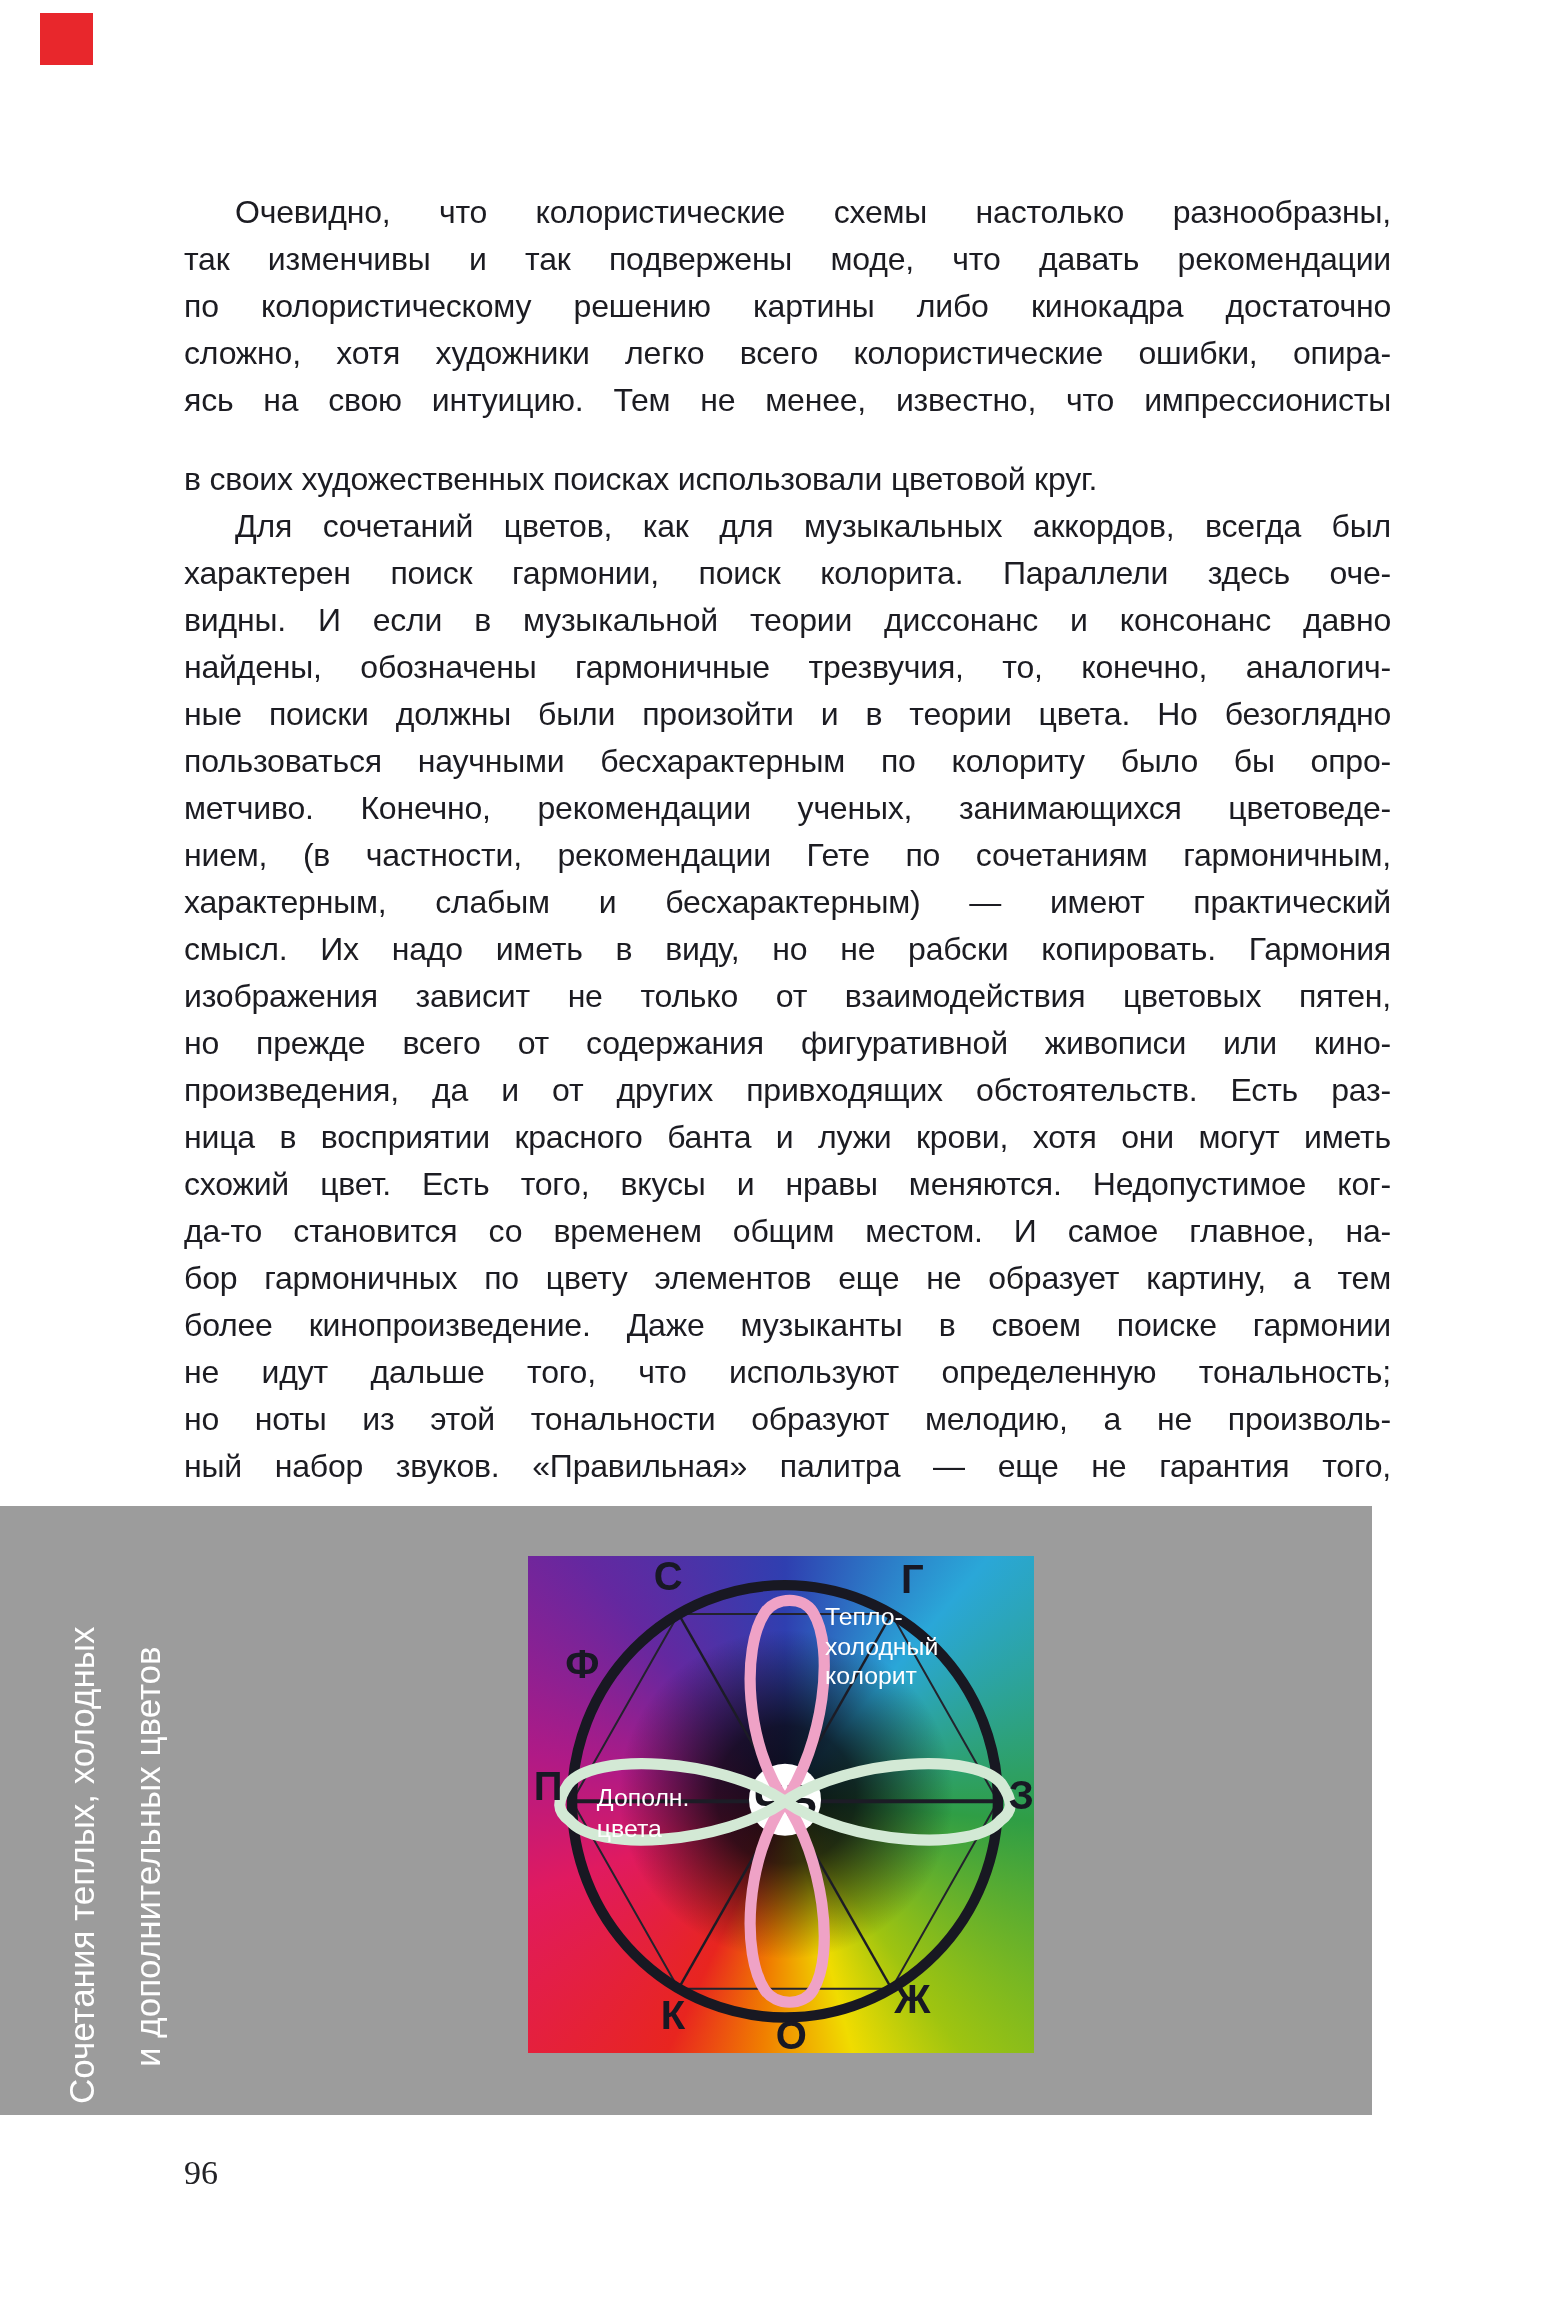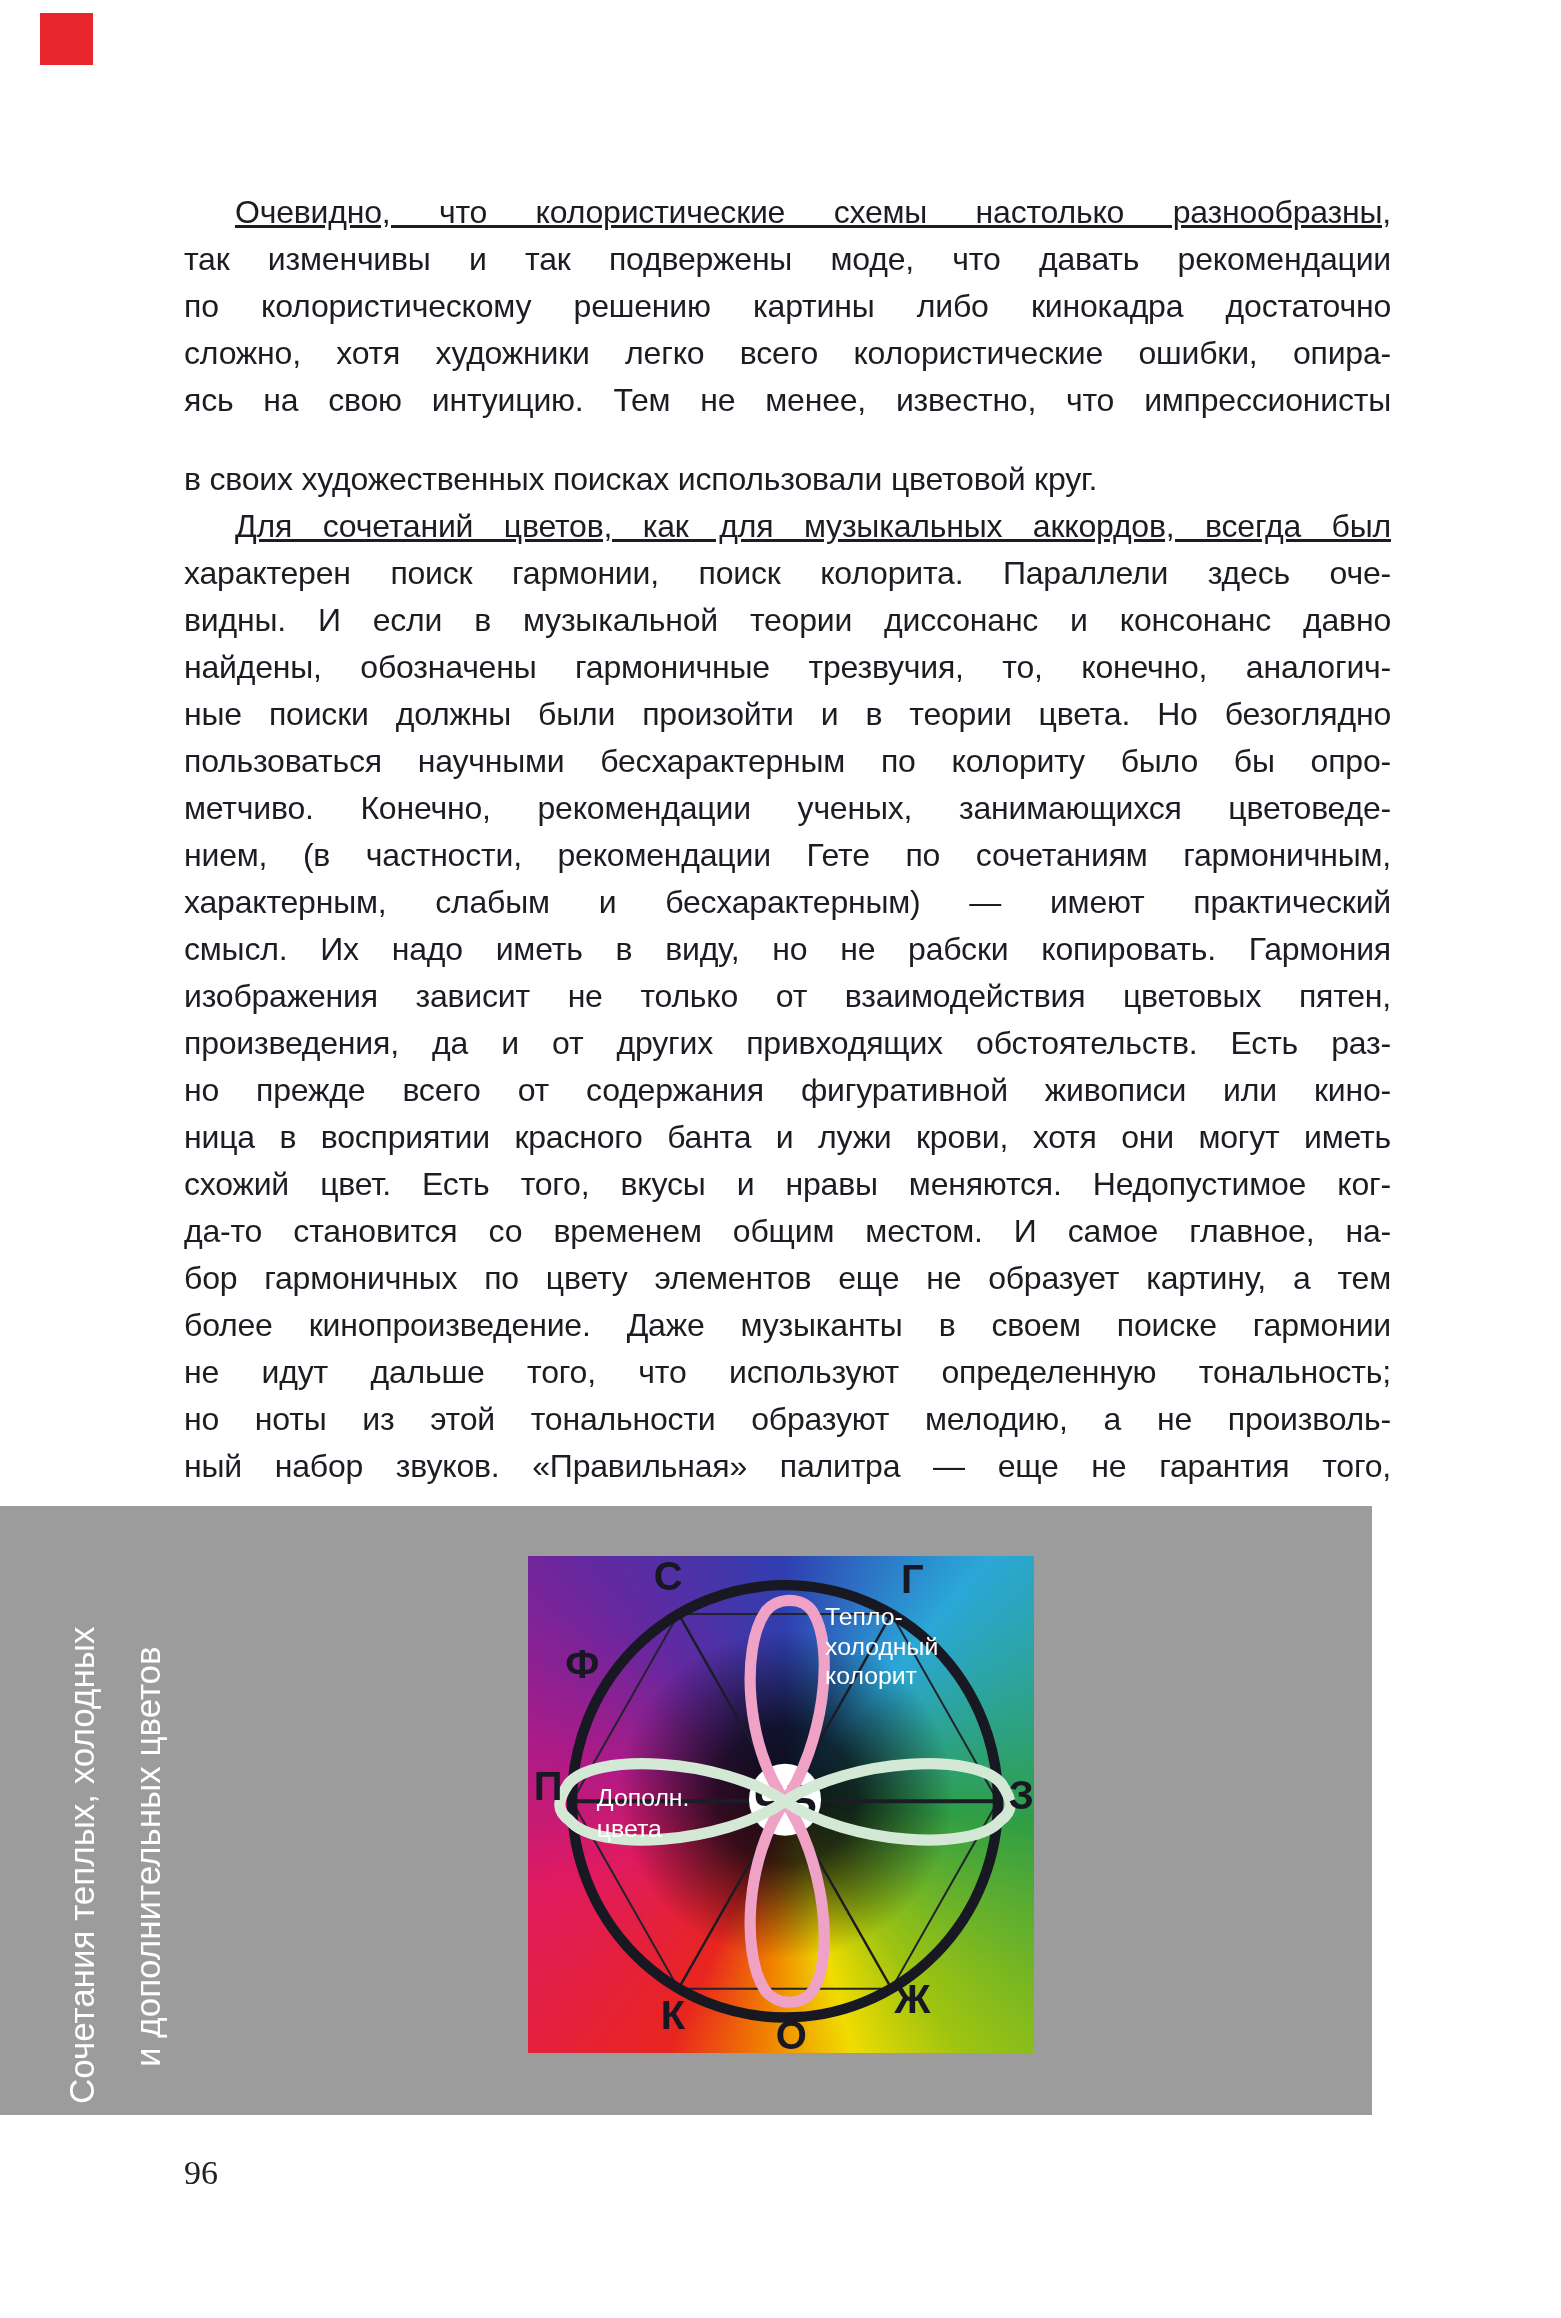--- a/index.html
+++ b/index.html
@@ -24,21 +24,21 @@
     color:#1c1c22;
     font-size:32px;line-height:47px;letter-spacing:-0.2px;
     font-stretch:condensed;
   }
   .bodyline{
     text-align:justify;
     text-align-last:justify;
     white-space:normal;
     height:47px;overflow:visible;
   }
-  .bodyline.first{text-indent:51px;text-decoration:underline;}
+  .bodyline.first{text-indent:51px;}
   .bodyline.last{text-align-last:left;margin-top:32px;}
 
   
   .gray-panel{
     position:absolute;left:0px;top:1506px;width:1372px;height:609px;
     background:#9c9c9c;
   }
 
   
   .sidebar-line{
@@ -115,22 +115,22 @@
       <div class="bodyline">характерен поиск гармонии, поиск колорита. Параллели здесь оче-</div>
       <div class="bodyline">видны. И если в музыкальной теории диссонанс и консонанс давно</div>
       <div class="bodyline">найдены, обозначены гармоничные трезвучия, то, конечно, аналогич-</div>
       <div class="bodyline">ные поиски должны были произойти и в теории цвета. Но безоглядно</div>
       <div class="bodyline">пользоваться научными бесхарактерным по колориту было бы опро-</div>
       <div class="bodyline">метчиво. Конечно, рекомендации ученых, занимающихся цветоведе-</div>
       <div class="bodyline">нием, (в частности, рекомендации Гете по сочетаниям гармоничным,</div>
       <div class="bodyline">характерным, слабым и бесхарактерным) — имеют практический</div>
       <div class="bodyline">смысл. Их надо иметь в виду, но не рабски копировать. Гармония</div>
       <div class="bodyline">изображения зависит не только от взаимодействия цветовых пятен,</div>
+      <div class="bodyline">но прежде всего от содержания фигуративной живописи или кино-</div>
       <div class="bodyline">произведения, да и от других привходящих обстоятельств. Есть раз-</div>
-      <div class="bodyline">но прежде всего от содержания фигуративной живописи или кино-</div>
       <div class="bodyline">ница в восприятии красного банта и лужи крови, хотя они могут иметь</div>
       <div class="bodyline">схожий цвет. Есть того, вкусы и нравы меняются. Недопустимое ког-</div>
       <div class="bodyline">да-то становится со временем общим местом. И самое главное, на-</div>
       <div class="bodyline">бор гармоничных по цвету элементов еще не образует картину, а тем</div>
       <div class="bodyline">более кинопроизведение. Даже музыканты в своем поиске гармонии</div>
       <div class="bodyline">не идут дальше того, что используют определенную тональность;</div>
       <div class="bodyline">но ноты из этой тональности образуют мелодию, а не произволь-</div>
       <div class="bodyline">ный набор звуков. «Правильная» палитра — еще не гарантия того,</div>
       <div class="bodyline last">что на ее основе будет написана хорошая картина.</div>
     </div>

